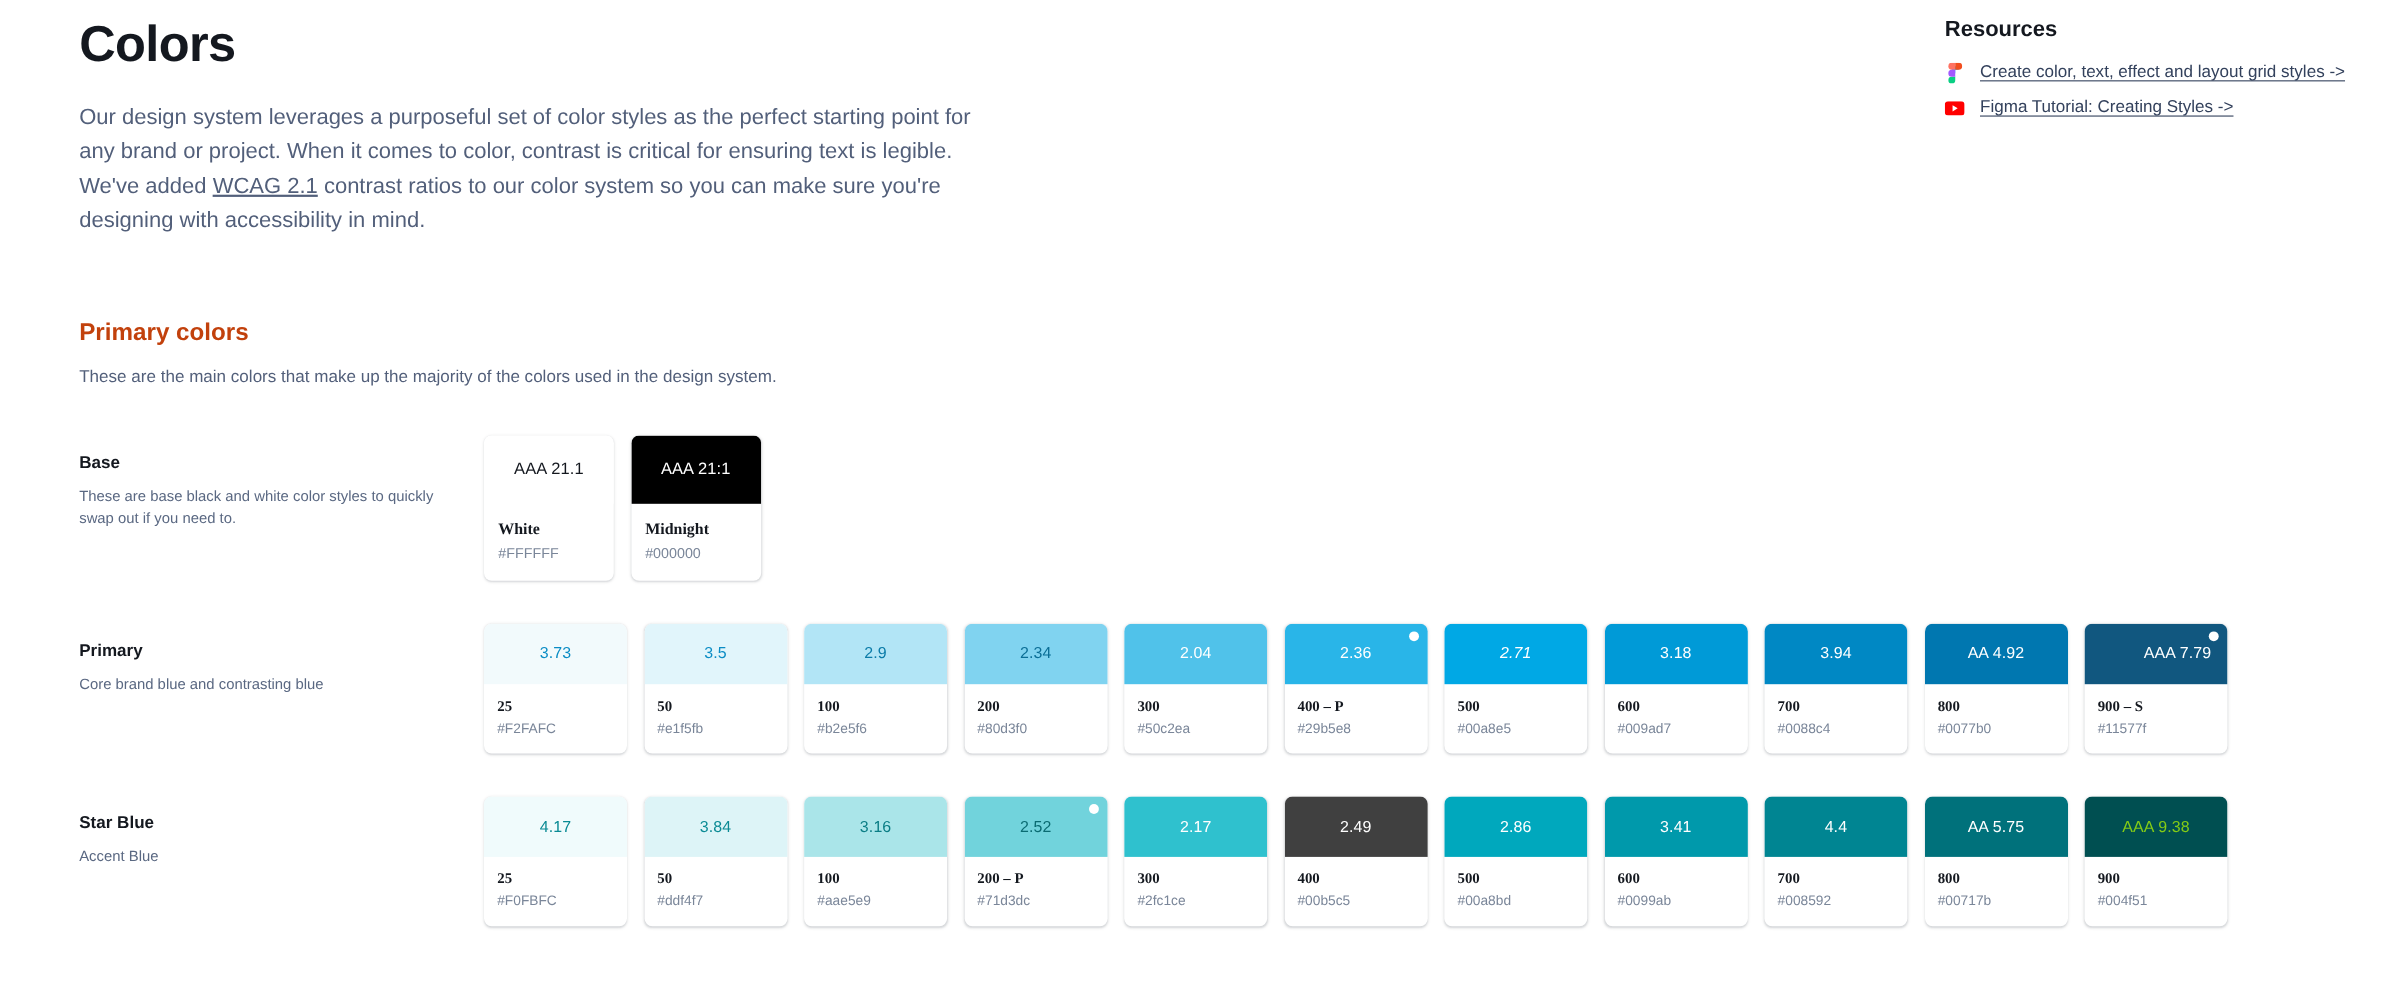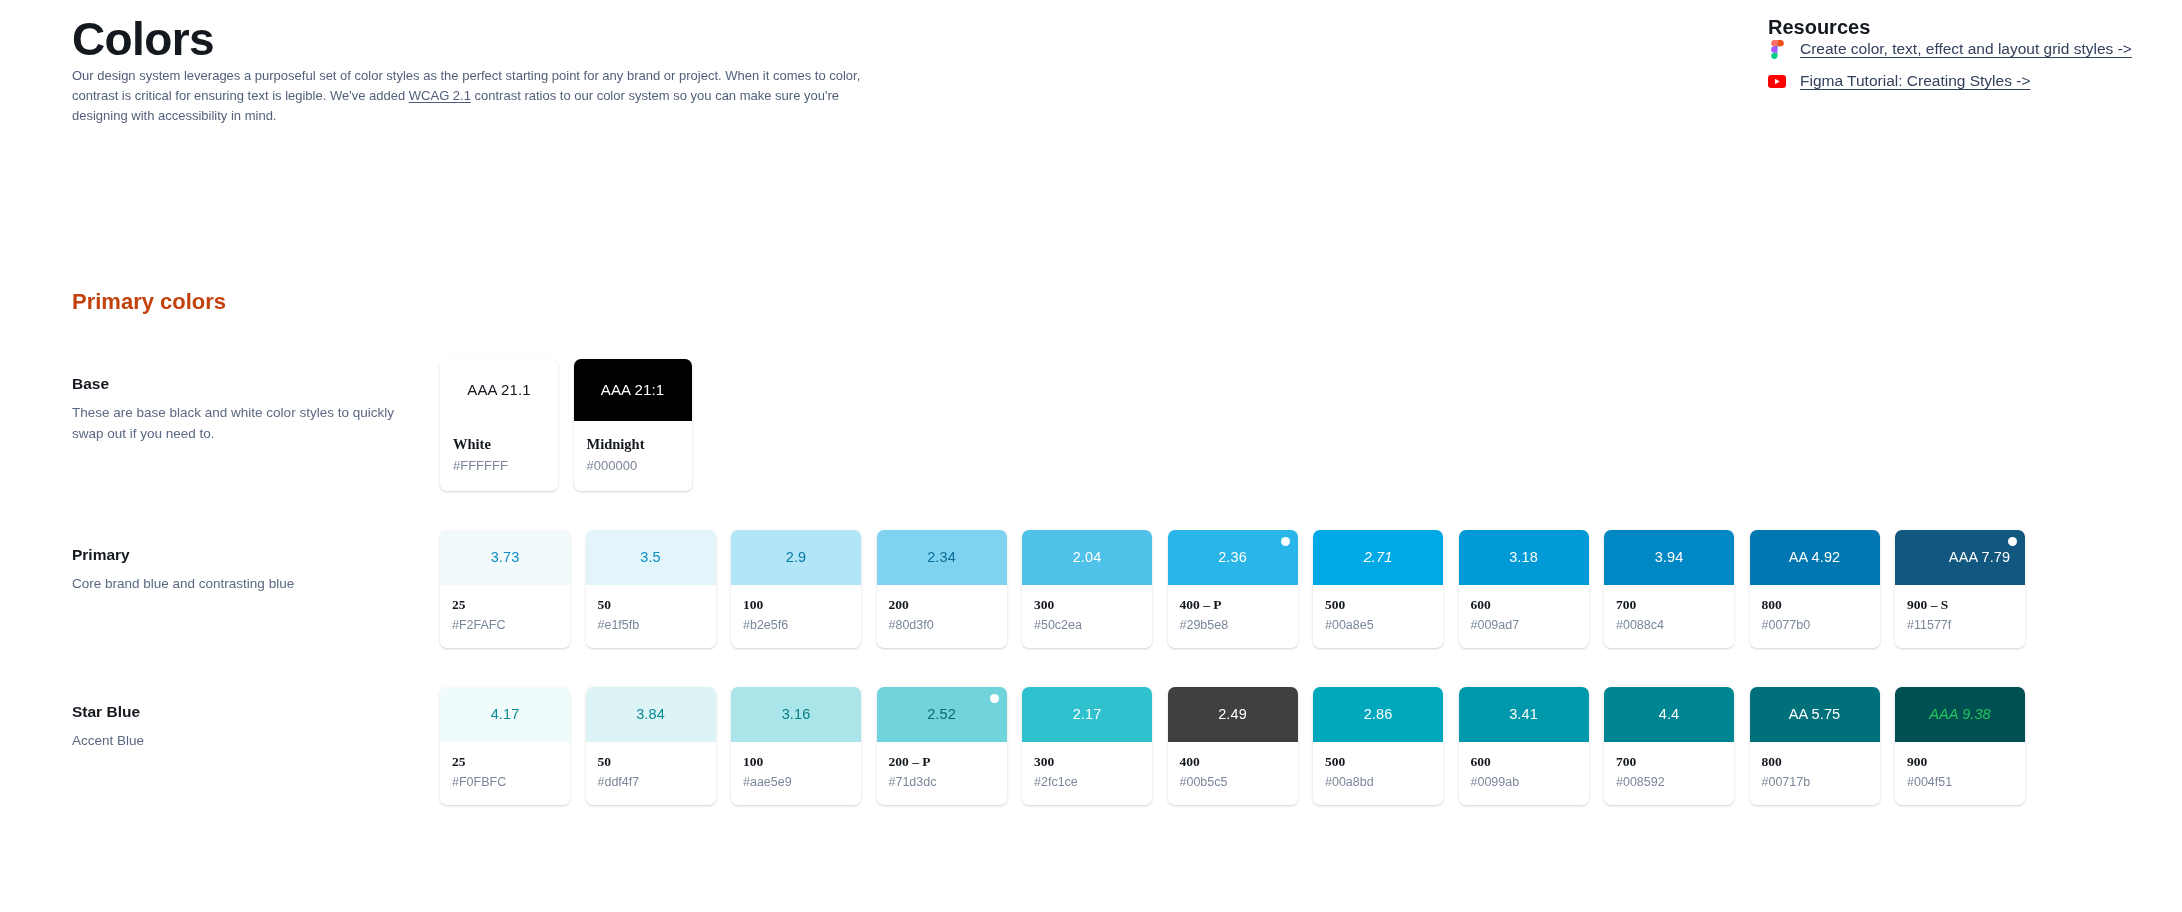--- a/index.html
+++ b/index.html
@@ -30,21 +30,22 @@
 
   .page-title {
     font-size: 46px;
     font-weight: 700;
     letter-spacing: -0.6px;
     color: #14181f;
     line-height: 1.12;
   }
 
   .intro-paragraph {
-    font-size: 13px;
+    margin-top: 26px;
+    font-size: 20px;
     line-height: 1.55;
     color: #525f7a;
     max-width: 820px;
   }
 
   .intro-paragraph .wcag-link {
     color: #525f7a;
     text-decoration: underline;
     text-underline-offset: 2px;
     cursor: pointer;
@@ -56,21 +57,21 @@
     right: 34px;
     top: 14px;
     width: 380px;
   }
 
   .resources-title {
     font-size: 20px;
     font-weight: 600;
     color: #14181f;
     line-height: 1.3;
-    margin-bottom: 0;
+    margin-bottom: 17px;
   }
 
   .resource-row {
     display: flex;
     align-items: center;
     gap: 14px;
     margin-bottom: 14px;
     cursor: pointer;
   }
 
@@ -247,20 +248,21 @@
           <rect x="0" y="0" width="28" height="20" rx="5" fill="#ff0000"></rect>
           <path d="M11 5.6 18.2 10 11 14.4z" fill="#ffffff"></path>
         </svg>
       </span>
       <span class="resource-label">Figma Tutorial: Creating Styles -&gt;</span>
     </div>
   </div>
 
   <div class="section">
     <div class="section-title">Primary colors</div>
+    <div class="section-desc">These are the main colors that make up the majority of the colors used in the design system.</div>
 
     <div class="color-rows">
         <div class="color-row base-row">
           <div class="row-meta">
             <div class="row-name">Base</div>
             <div class="row-desc">These are base black and white color styles to quickly swap out if you need to.</div>
           </div>
           <div class="swatch-strip">
             <div class="swatch">
               <div class="swatch-chip" style="background: rgb(255, 255, 255);">
@@ -483,21 +485,21 @@
               <div class="swatch-chip" style="background: rgb(0, 113, 123);">
                 <span class="swatch-ratio" style="color: rgb(255, 255, 255);">AA 5.75</span>
               </div>
               <div class="swatch-info">
                 <div class="swatch-name">800</div>
                 <div class="swatch-hex">#00717b</div>
               </div>
             </div>
             <div class="swatch">
               <div class="swatch-chip" style="background: rgb(0, 79, 81);">
-                <span class="swatch-ratio" style="color: #22c55e; font-style: italic;">AAA 9.38</span>
+                <span class="swatch-ratio" style="color: #84cc16;">AAA 9.38</span>
               </div>
               <div class="swatch-info">
                 <div class="swatch-name">900</div>
                 <div class="swatch-hex">#004f51</div>
               </div>
             </div>
           </div>
         </div>
       </div>
   </div>

